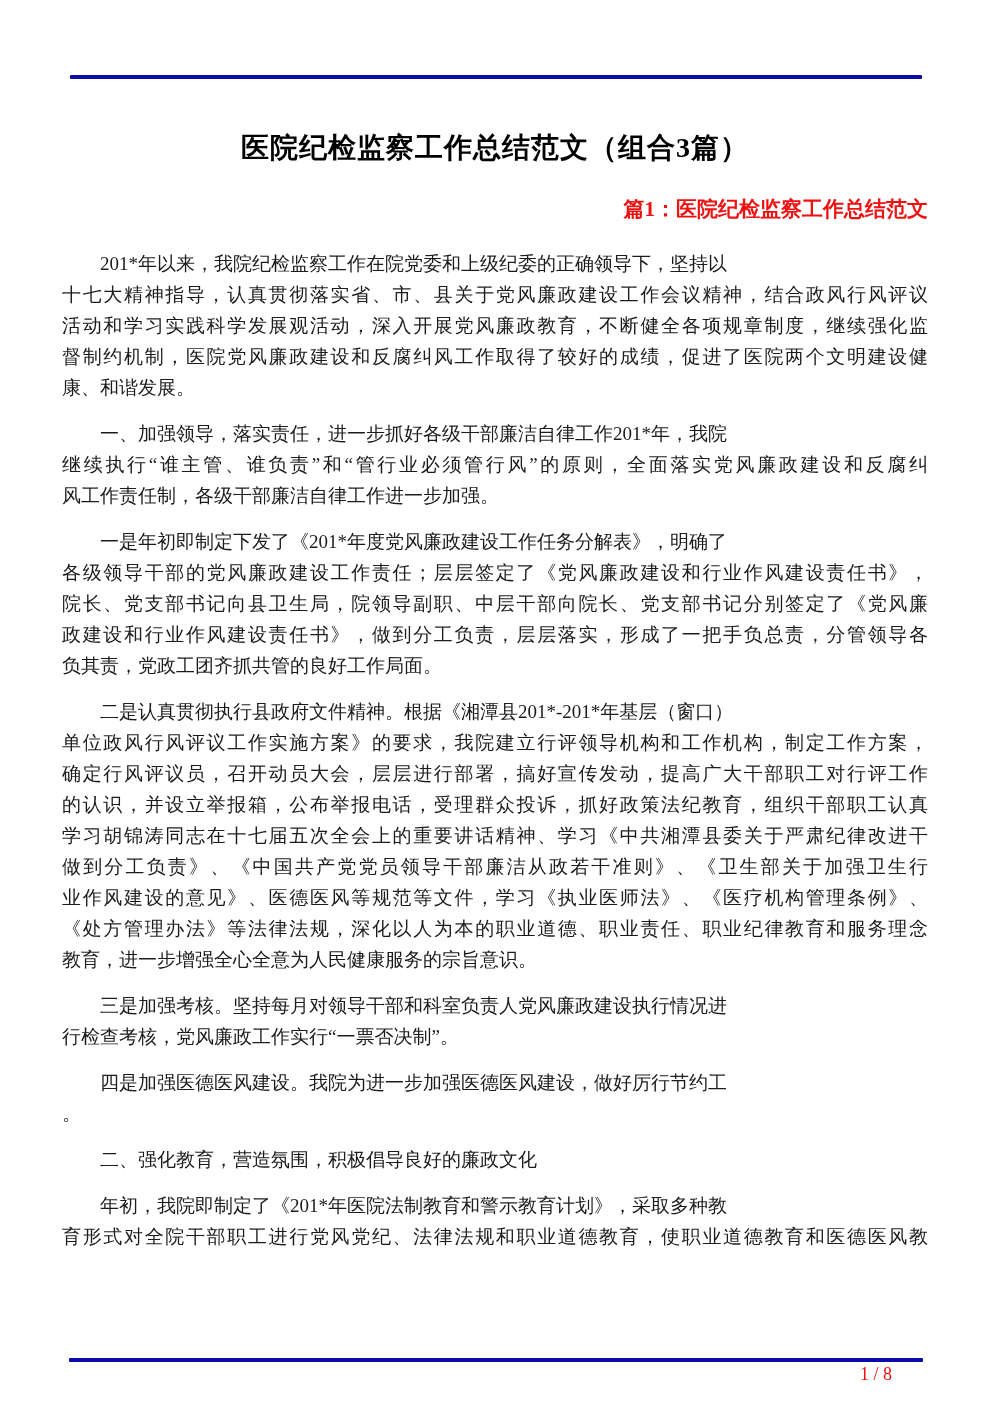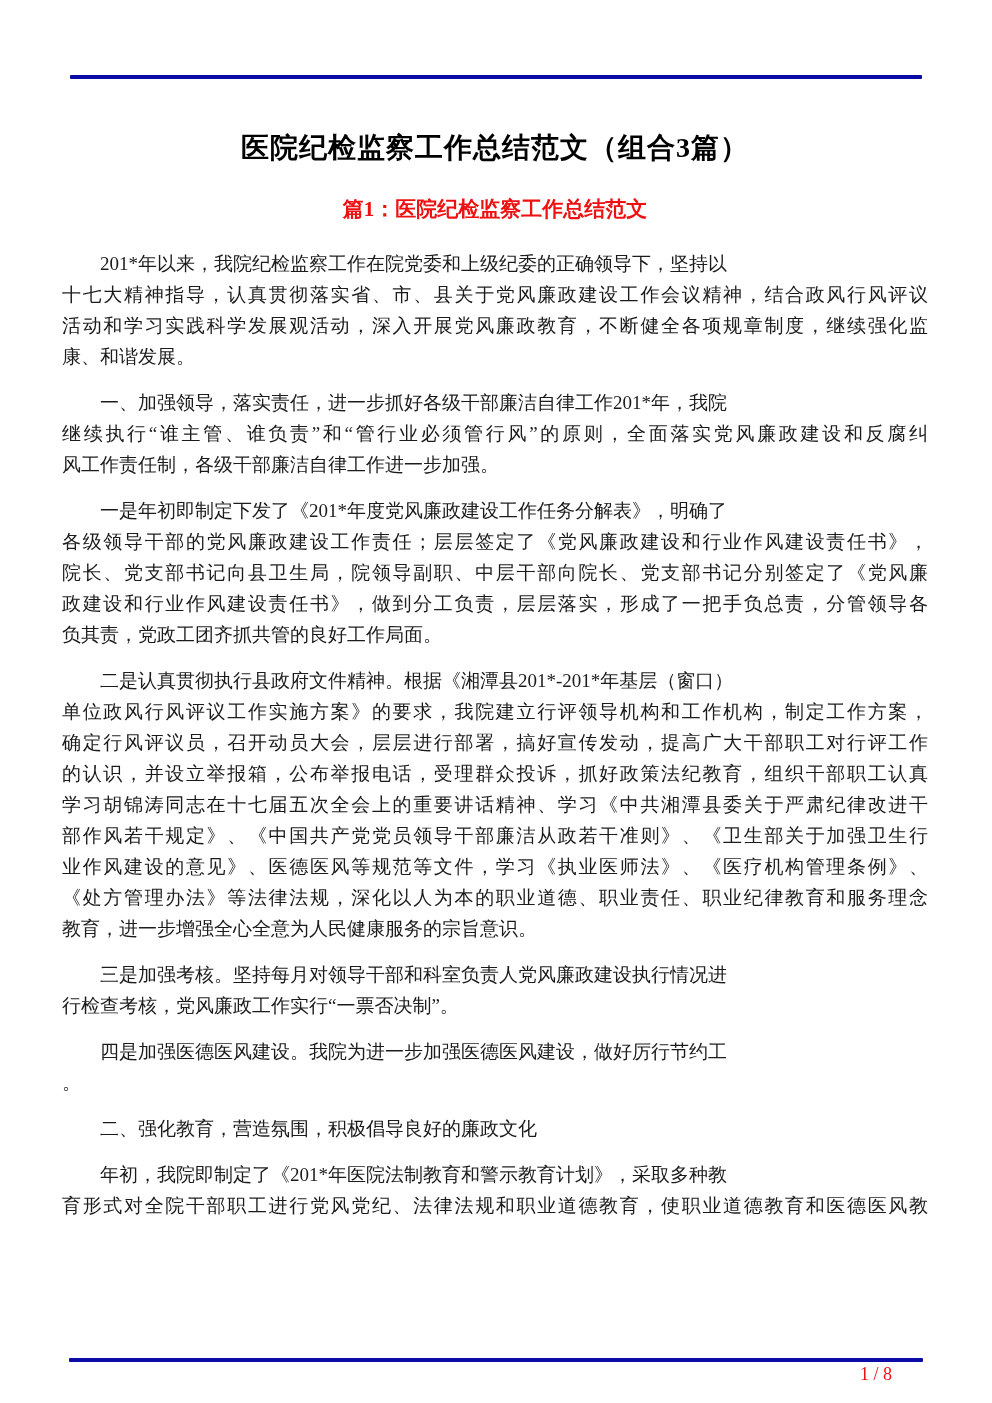--- a/index.html
+++ b/index.html
@@ -40,21 +40,21 @@
     color: #000000;
     text-align: center;
     letter-spacing: 1px;
   }
   .section-heading {
     margin: 30px 0 0 0;
     font-size: 21px;
     line-height: 27px;
     font-weight: 700;
     color: var(--heading-red, #ee1111);
-    text-align: center;
+    text-align: right;
   }
   .paragraphs {
     margin-top: 25px;
   }
   .paragraph {
     margin: 0 0 15px 0;
   }
   .line {
     font-size: 19px;
     line-height: 31px;
@@ -91,41 +91,42 @@
 <div class="page">
   <div class="content">
     <div class="rule rule-top"></div>
     <h1 class="doc-title">医院纪检监察工作总结范文（组合3篇）</h1>
     <h2 class="section-heading">篇1：医院纪检监察工作总结范文</h2>
     <div class="paragraphs">
         <div class="paragraph">
           <div class="line indent">201*年以来，我院纪检监察工作在院党委和上级纪委的正确领导下，坚持以</div>
           <div class="line fill">十七大精神指导，认真贯彻落实省、市、县关于党风廉政建设工作会议精神，结合政风行风评议</div>
           <div class="line fill">活动和学习实践科学发展观活动，深入开展党风廉政教育，不断健全各项规章制度，继续强化监</div>
+          <div class="line fill">督制约机制，医院党风廉政建设和反腐纠风工作取得了较好的成绩，促进了医院两个文明建设健</div>
           <div class="line">康、和谐发展。</div>
         </div>
         <div class="paragraph">
           <div class="line indent">一、加强领导，落实责任，进一步抓好各级干部廉洁自律工作201*年，我院</div>
           <div class="line fill">继续执行“谁主管、谁负责”和“管行业必须管行风”的原则，全面落实党风廉政建设和反腐纠</div>
           <div class="line">风工作责任制，各级干部廉洁自律工作进一步加强。</div>
         </div>
         <div class="paragraph">
           <div class="line indent">一是年初即制定下发了《201*年度党风廉政建设工作任务分解表》，明确了</div>
           <div class="line fill">各级领导干部的党风廉政建设工作责任；层层签定了《党风廉政建设和行业作风建设责任书》，</div>
           <div class="line fill">院长、党支部书记向县卫生局，院领导副职、中层干部向院长、党支部书记分别签定了《党风廉</div>
           <div class="line fill">政建设和行业作风建设责任书》，做到分工负责，层层落实，形成了一把手负总责，分管领导各</div>
           <div class="line">负其责，党政工团齐抓共管的良好工作局面。</div>
         </div>
         <div class="paragraph">
           <div class="line indent">二是认真贯彻执行县政府文件精神。根据《湘潭县201*-201*年基层（窗口）</div>
           <div class="line fill">单位政风行风评议工作实施方案》的要求，我院建立行评领导机构和工作机构，制定工作方案，</div>
           <div class="line fill">确定行风评议员，召开动员大会，层层进行部署，搞好宣传发动，提高广大干部职工对行评工作</div>
           <div class="line fill">的认识，并设立举报箱，公布举报电话，受理群众投诉，抓好政策法纪教育，组织干部职工认真</div>
           <div class="line fill">学习胡锦涛同志在十七届五次全会上的重要讲话精神、学习《中共湘潭县委关于严肃纪律改进干</div>
-          <div class="line fill">部作风若干规定》、《中国共产党党员领导干部廉洁从政若干准则》、《卫生部关于加强卫生行</div>
+          <div class="line fill">做到分工负责》、《中国共产党党员领导干部廉洁从政若干准则》、《卫生部关于加强卫生行</div>
           <div class="line fill">业作风建设的意见》、医德医风等规范等文件，学习《执业医师法》、《医疗机构管理条例》、</div>
           <div class="line fill">《处方管理办法》等法律法规，深化以人为本的职业道德、职业责任、职业纪律教育和服务理念</div>
           <div class="line">教育，进一步增强全心全意为人民健康服务的宗旨意识。</div>
         </div>
         <div class="paragraph">
           <div class="line indent">三是加强考核。坚持每月对领导干部和科室负责人党风廉政建设执行情况进</div>
           <div class="line">行检查考核，党风廉政工作实行“一票否决制”。</div>
         </div>
         <div class="paragraph">
           <div class="line indent">四是加强医德医风建设。我院为进一步加强医德医风建设，做好厉行节约工</div>

